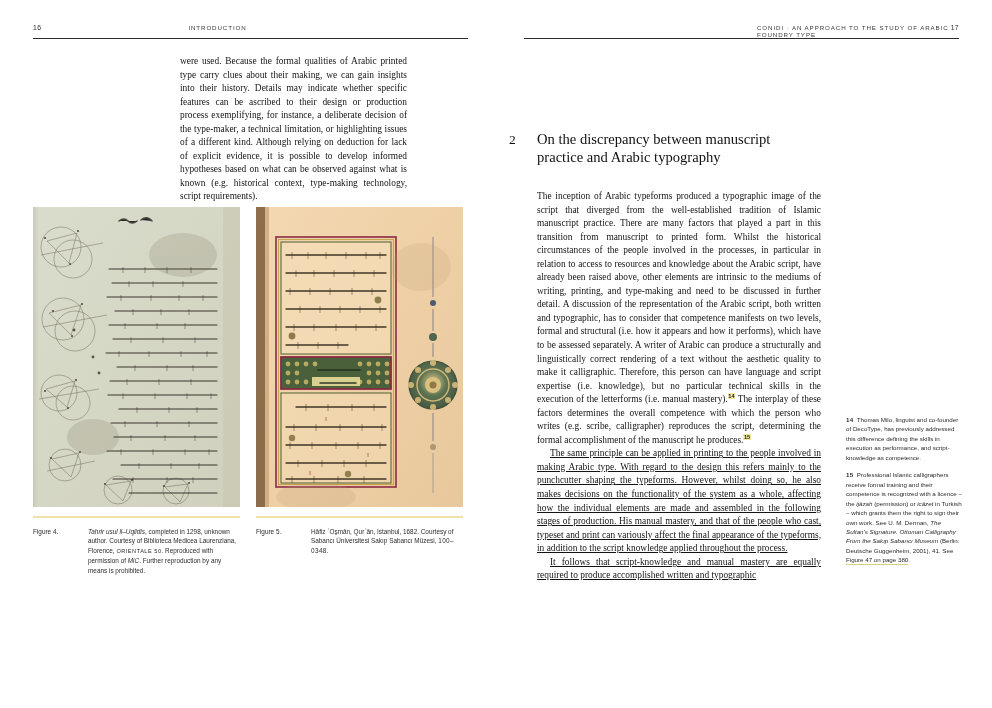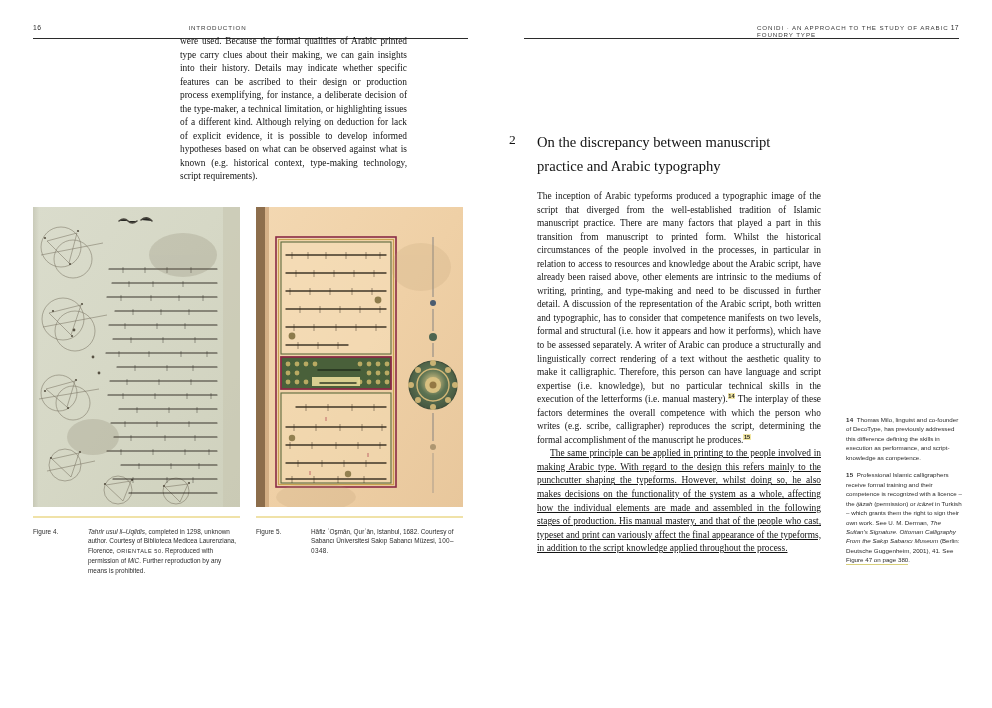--- a/index.html
+++ b/index.html
@@ -76,21 +76,21 @@
     hyphens: manual;
     color: #141414;
   }
   .bodytext p { margin: 0; }
   .bodytext p + p { text-indent: 13px; text-decoration: underline; }
 
   
   .intro-col {
     position: absolute;
     left: 180px;
-    top: 35px;
+    top: 55px;
     width: 227px;
   }
 
   
   .figrow {
     position: absolute;
     left: 33px;
     top: 207px;
     width: 430px;
     display: flex;
@@ -144,21 +144,21 @@
   .heading .hnum {
     width: 28px;
     flex: 0 0 28px;
     font-size: 13.5px;
     line-height: 19.5px;
     color: #141414;
   }
   .heading .htext {
     flex: 1;
     font-size: 14.6px;
-    line-height: 24px;
+    line-height: 18px;
     color: #111;
   }
 
   .rtext {
     position: absolute;
     left: 41px;
     top: 190px;
     width: 284px;
   }
 
@@ -463,20 +463,21 @@
     <div class="rule"></div>
 
     <div class="heading">
       <span class="hnum">2</span>
       <span class="htext">On the discrepancy between manuscript practice and Arabic typography</span>
     </div>
 
     <div class="rtext bodytext">
       <p><span>The inception of Arabic typeforms produced a typographic image of the script that diverged from the well-established tradition of Islamic manuscript practice. There are many factors that played a part in this transition from manuscript to printed form. Whilst the historical circumstances of the people involved in the processes, in particular in relation to access to resources and knowledge about the Arabic script, have already been raised above, other elements are intrinsic to the mediums of writing, printing, and type-making and need to be discussed in further detail. A discussion of the representation of the Arabic script, both written and typographic, has to consider that competence manifests on two levels, formal and structural (i.e. how it appears and how it performs), which have to be assessed separately. A writer of Arabic can produce a structurally and linguistically correct rendering of a text without the aesthetic quality to make it calligraphic. Therefore, this person can have language and script expertise (i.e. knowledge), but no particular technical skills in the execution of the letterforms (i.e. manual mastery).</span><sup class="fn">14</sup><span> The interplay of these factors determines the overall competence with which the person who writes (e.g. scribe, calligrapher) reproduces the script, determining the formal accomplishment of the manuscript he produces.</span><sup class="fn">15</sup></p>
       <p>The same principle can be applied in printing to the people involved in making Arabic type. With regard to the design this refers mainly to the punchcutter shaping the typeforms. However, whilst doing so, he also makes decisions on the functionality of the system as a whole, affecting how the individual elements are made and assembled in the following stages of production. His manual mastery, and that of the people who cast, typeset and print can variously affect the final appearance of the typeforms, in addition to the script knowledge applied throughout the process.</p>
+      <p>It follows that script-knowledge and manual mastery are equally required to produce accomplished written and typographic</p>
     </div>
 
     <div class="marginnotes">
       <div class="mnote">
         <span class="mnum">14</span>&nbsp;&nbsp;<span>Thomas Milo, linguist and co-founder of DecoType, has previously addressed this difference defining the skills in execution as performance, and script-knowledge as competence.</span>
       </div>
       <div class="mnote">
         <span class="mnum">15</span>&nbsp;&nbsp;<span>Professional Islamic calligraphers receive formal training and their competence is recognized with a licence – the </span><i>ijāzah</i><span> (permission) or </span><i>icâzet</i><span> in Turkish – which grants them the right to sign their own work. See U. M. Derman, </span><i>The Sultan's Signature. Ottoman Calligraphy From the Sakıp Sabancı Museum</i><span> (Berlin: Deutsche Guggenheim, 2001), 41. See </span><span class="linkref">Figure 47 on page 380</span><span>.</span>
       </div>
     </div>

